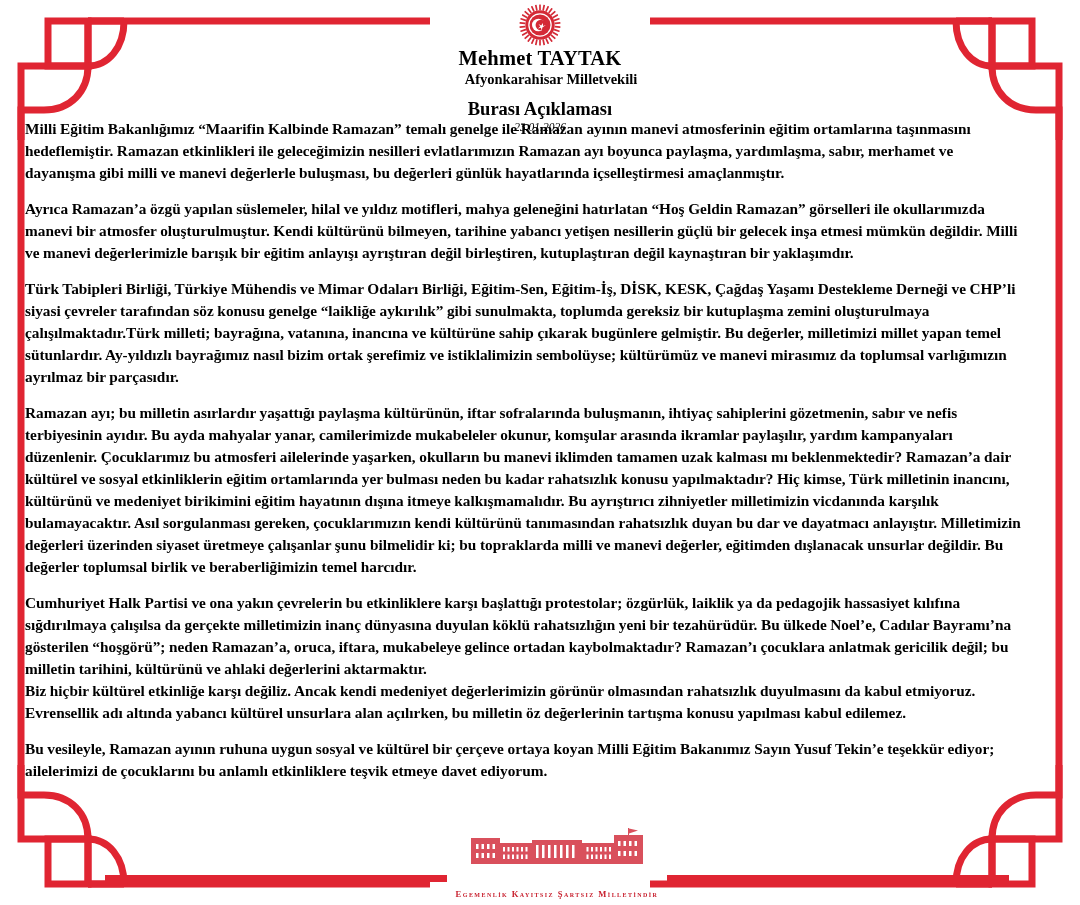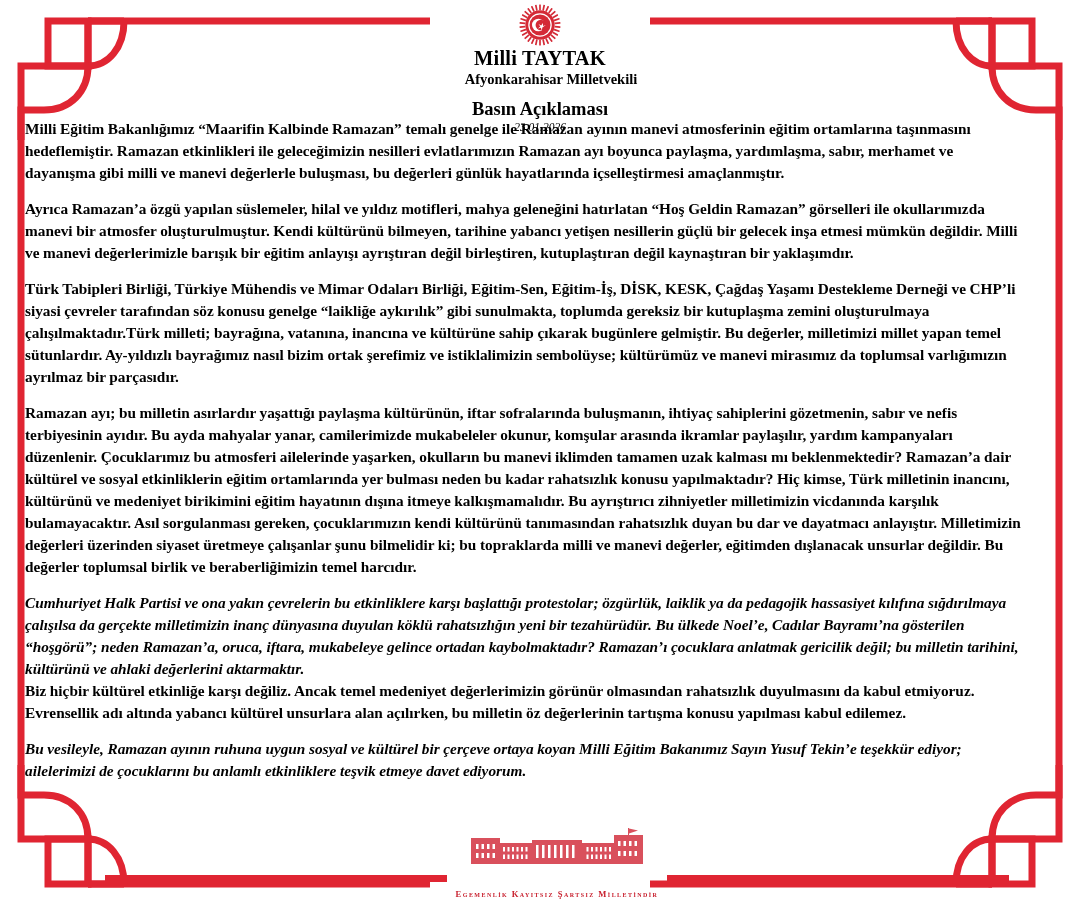--- a/index.html
+++ b/index.html
@@ -90,21 +90,20 @@
     font-weight: normal;
     word-spacing: -0.2px;
   }
   .para.strong {
     font-weight: bold;
     font-size: 15.3px;
     line-height: 22px;
   }
   .para.tight {
     margin-bottom: 0;
-    font-style: italic;
   }
 
   
   .footer {
     position: absolute;
     left: 17px;
     bottom: 6px;
     width: 1080px;
     text-align: center;
   }
@@ -225,33 +224,33 @@
 
         <circle cx="50" cy="50" r="25" fill="#D42A36"></circle>
 
         <circle cx="46" cy="50" r="15" fill="#ffffff"></circle>
         <circle cx="52" cy="50" r="12.5" fill="#D42A36"></circle>
 
         <polygon fill="#ffffff" points="64,50 57.2,52.6 57.0,45.2 52.8,51.3 46.4,47.6 50.8,53.6 45.0,58.1 52.2,56.3 54.2,63.4 55.6,56.1"></polygon>
       </g>
     </svg>
 
-    <div class="mp-name">Milli TAYTAK</div>
+    <div class="mp-name">Mehmet TAYTAK</div>
     <div class="mp-role">Afyonkarahisar Milletvekili</div>
-    <div class="doc-title">Basın Açıklaması</div>
+    <div class="doc-title">Burası Açıklaması</div>
     <div class="doc-date">23.01.2026</div>
   </div>
 
   <div class="body-copy">
     <p class="para strong">Milli Eğitim Bakanlığımız “Maarifin Kalbinde Ramazan” temalı genelge ile Ramazan ayının manevi atmosferinin eğitim ortamlarına taşınmasını hedeflemiştir. Ramazan etkinlikleri ile geleceğimizin nesilleri evlatlarımızın Ramazan ayı boyunca paylaşma, yardımlaşma, sabır, merhamet ve dayanışma gibi milli ve manevi değerlerle buluşması, bu değerleri günlük hayatlarında içselleştirmesi amaçlanmıştır.</p>
     <p class="para strong">Ayrıca Ramazan’a özgü yapılan süslemeler, hilal ve yıldız motifleri, mahya geleneğini hatırlatan “Hoş Geldin Ramazan” görselleri ile okullarımızda manevi bir atmosfer oluşturulmuştur. Kendi kültürünü bilmeyen, tarihine yabancı yetişen nesillerin güçlü bir gelecek inşa etmesi mümkün değildir. Milli ve manevi değerlerimizle barışık bir eğitim anlayışı ayrıştıran değil birleştiren, kutuplaştıran değil kaynaştıran bir yaklaşımdır.</p>
     <p class="para strong">Türk Tabipleri Birliği, Türkiye Mühendis ve Mimar Odaları Birliği, Eğitim-Sen, Eğitim-İş, DİSK, KESK, Çağdaş Yaşamı Destekleme Derneği ve CHP’li siyasi çevreler tarafından söz konusu genelge “laikliğe aykırılık” gibi sunulmakta, toplumda gereksiz bir kutuplaşma zemini oluşturulmaya çalışılmaktadır.Türk milleti; bayrağına, vatanına, inancına ve kültürüne sahip çıkarak bugünlere gelmiştir. Bu değerler, milletimizi millet yapan temel sütunlardır. Ay-yıldızlı bayrağımız nasıl bizim ortak şerefimiz ve istiklalimizin sembolüyse; kültürümüz ve manevi mirasımız da toplumsal varlığımızın ayrılmaz bir parçasıdır.</p>
     <p class="para strong">Ramazan ayı; bu milletin asırlardır yaşattığı paylaşma kültürünün, iftar sofralarında buluşmanın, ihtiyaç sahiplerini gözetmenin, sabır ve nefis terbiyesinin ayıdır. Bu ayda mahyalar yanar, camilerimizde mukabeleler okunur, komşular arasında ikramlar paylaşılır, yardım kampanyaları düzenlenir. Çocuklarımız bu atmosferi ailelerinde yaşarken, okulların bu manevi iklimden tamamen uzak kalması mı beklenmektedir? Ramazan’a dair kültürel ve sosyal etkinliklerin eğitim ortamlarında yer bulması neden bu kadar rahatsızlık konusu yapılmaktadır? Hiç kimse, Türk milletinin inancını, kültürünü ve medeniyet birikimini eğitim hayatının dışına itmeye kalkışmamalıdır. Bu ayrıştırıcı zihniyetler milletimizin vicdanında karşılık bulamayacaktır. Asıl sorgulanması gereken, çocuklarımızın kendi kültürünü tanımasından rahatsızlık duyan bu dar ve dayatmacı anlayıştır. Milletimizin değerleri üzerinden siyaset üretmeye çalışanlar şunu bilmelidir ki; bu topraklarda milli ve manevi değerler, eğitimden dışlanacak unsurlar değildir. Bu değerler toplumsal birlik ve beraberliğimizin temel harcıdır.</p>
     <p class="para strong tight">Cumhuriyet Halk Partisi ve ona yakın çevrelerin bu etkinliklere karşı başlattığı protestolar; özgürlük, laiklik ya da pedagojik hassasiyet kılıfına sığdırılmaya çalışılsa da gerçekte milletimizin inanç dünyasına duyulan köklü rahatsızlığın yeni bir tezahürüdür. Bu ülkede Noel’e, Cadılar Bayramı’na gösterilen “hoşgörü”; neden Ramazan’a, oruca, iftara, mukabeleye gelince ortadan kaybolmaktadır? Ramazan’ı çocuklara anlatmak gericilik değil; bu milletin tarihini, kültürünü ve ahlaki değerlerini aktarmaktır.</p>
-    <p class="para strong">Biz hiçbir kültürel etkinliğe karşı değiliz. Ancak temel medeniyet değerlerimizin görünür olmasından rahatsızlık duyulmasını da kabul etmiyoruz. Evrensellik adı altında yabancı kültürel unsurlara alan açılırken, bu milletin öz değerlerinin tartışma konusu yapılması kabul edilemez.</p>
+    <p class="para strong">Biz hiçbir kültürel etkinliğe karşı değiliz. Ancak kendi medeniyet değerlerimizin görünür olmasından rahatsızlık duyulmasını da kabul etmiyoruz. Evrensellik adı altında yabancı kültürel unsurlara alan açılırken, bu milletin öz değerlerinin tartışma konusu yapılması kabul edilemez.</p>
     <p class="para strong tight">Bu vesileyle, Ramazan ayının ruhuna uygun sosyal ve kültürel bir çerçeve ortaya koyan Milli Eğitim Bakanımız Sayın Yusuf Tekin’e teşekkür ediyor; ailelerimizi de çocuklarını bu anlamlı etkinliklere teşvik etmeye davet ediyorum.</p>
   </div>
 
   <div class="footer">
 
     <svg class="footer-building" viewBox="0 0 400 80">
       <g fill="#D9505C">
 
         <rect x="40" y="30" width="320" height="42"></rect>
 

